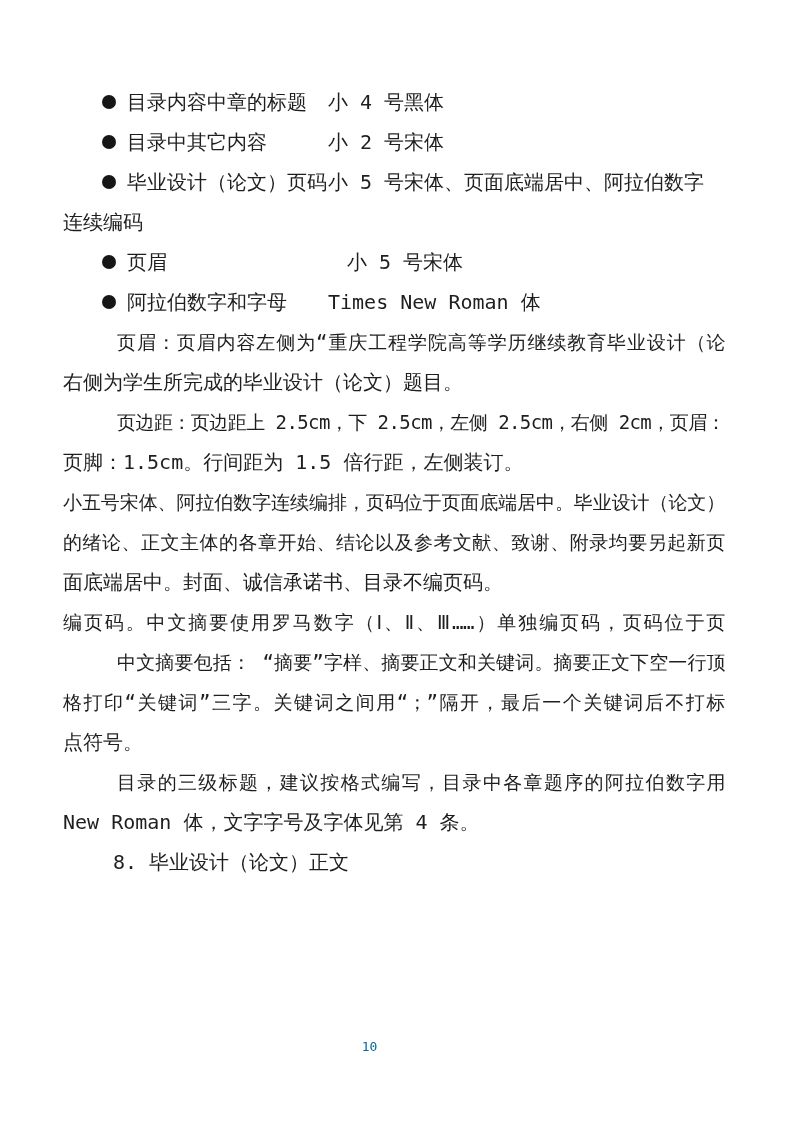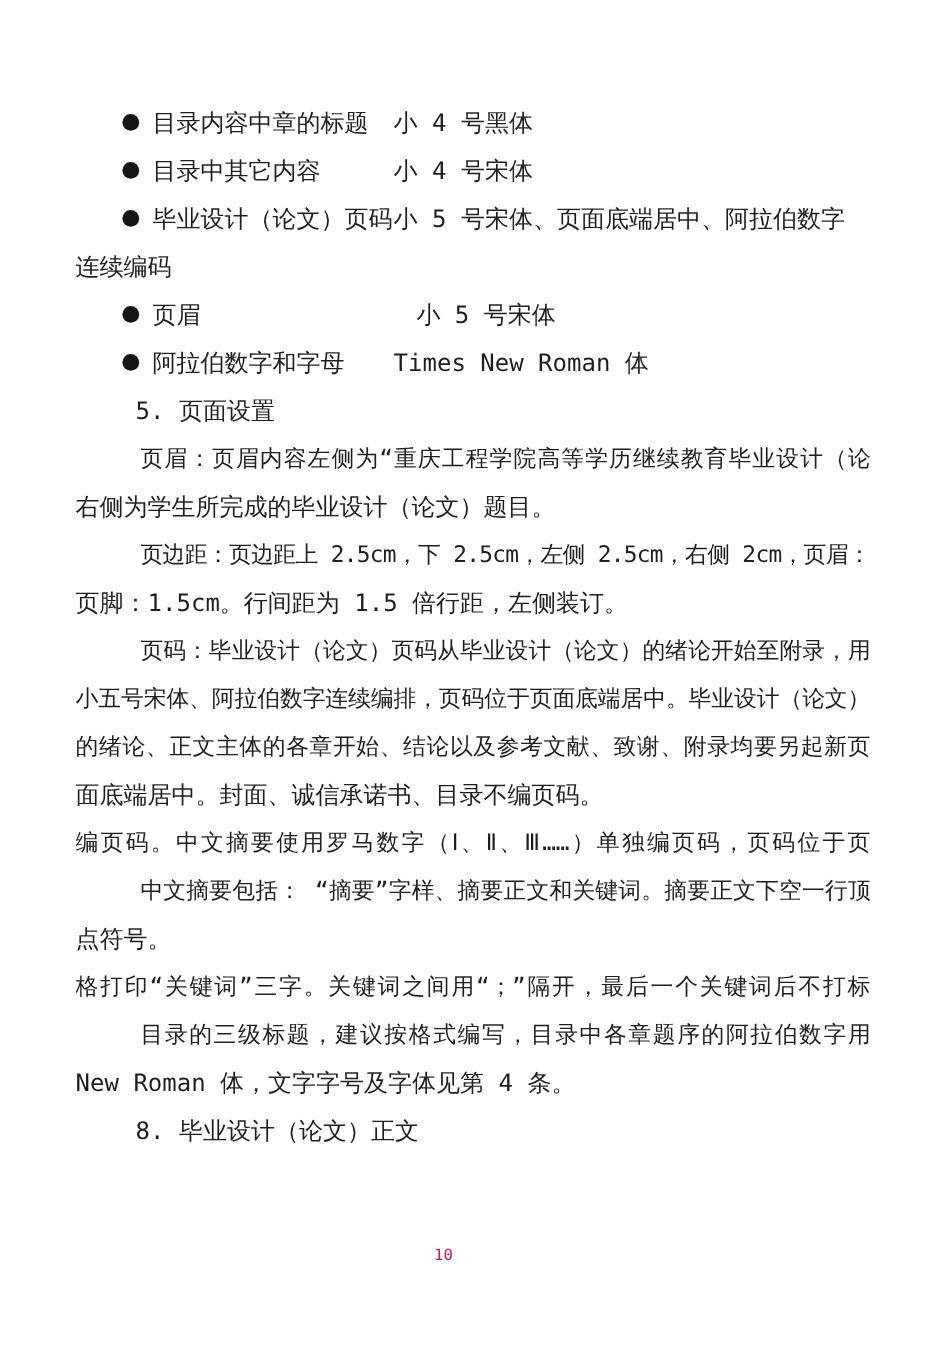--- a/index.html
+++ b/index.html
@@ -66,66 +66,64 @@
   .bullet-value { white-space: nowrap; }
   .bullet-value.padded { padding-left: 19px; }
   .page-number {
     position: absolute;
     left: 0;
     top: 1037px;
     width: 100%;
     text-align: center;
     font-size: 13px;
     line-height: 20px;
-    color: #be185d;
+    color: #0369a1;
     font-family: "DejaVu Sans Mono", "DejaVu Sans", sans-serif;
   }
 </style>
 </head>
 <body>
 
 <div class="page">
   <main class="doc-body">
       <div class="line bullet">
         <span class="bullet-dot"></span>
         <span class="bullet-label">目录内容中章的标题</span>
         <span class="bullet-value">小 4 号黑体</span>
       </div>
       <div class="line bullet">
         <span class="bullet-dot"></span>
         <span class="bullet-label">目录中其它内容</span>
-        <span class="bullet-value">小 4 号宋体</span>
+        <span class="bullet-value">小 2 号宋体</span>
       </div>
       <div class="line bullet">
         <span class="bullet-dot"></span>
         <span class="bullet-label">毕业设计（论文）页码</span>
         <span class="bullet-value">小 5 号宋体、页面底端居中、阿拉伯数字</span>
       </div>
       <div class="line plain">连续编码</div>
       <div class="line bullet">
         <span class="bullet-dot"></span>
         <span class="bullet-label">页眉</span>
         <span class="bullet-value padded">小 5 号宋体</span>
       </div>
       <div class="line bullet">
         <span class="bullet-dot"></span>
         <span class="bullet-label">阿拉伯数字和字母</span>
         <span class="bullet-value">Times New Roman 体</span>
       </div>
-      <div class="line heading">5. 页面设置</div>
       <div class="line first justify">页眉：页眉内容左侧为“重庆工程学院高等学历继续教育毕业设计（论文）”，</div>
       <div class="line plain">右侧为学生所完成的毕业设计（论文）题目。</div>
       <div class="line first justify">页边距：页边距上 2.5cm，下 2.5cm，左侧 2.5cm，右侧 2cm，页眉：2.0cm、</div>
       <div class="line plain">页脚：1.5cm。行间距为 1.5 倍行距，左侧装订。</div>
-      <div class="line first justify">页码：毕业设计（论文）页码从毕业设计（论文）的绪论开始至附录，用</div>
       <div class="line plain justify">小五号宋体、阿拉伯数字连续编排，页码位于页面底端居中。毕业设计（论文）</div>
       <div class="line plain justify">的绪论、正文主体的各章开始、结论以及参考文献、致谢、附录均要另起新页</div>
       <div class="line plain">面底端居中。封面、诚信承诺书、目录不编页码。</div>
       <div class="line plain justify">编页码。中文摘要使用罗马数字（Ⅰ、Ⅱ、Ⅲ……）单独编页码，页码位于页</div>
       <div class="line first justify">中文摘要包括： “摘要”字样、摘要正文和关键词。摘要正文下空一行顶</div>
+      <div class="line plain justify">格打印“关键词”三字。关键词之间用“；”隔开，最后一个关键词后不打标</div>
       <div class="line plain">点符号。</div>
-      <div class="line plain justify">格打印“关键词”三字。关键词之间用“；”隔开，最后一个关键词后不打标</div>
       <div class="line first justify">目录的三级标题，建议按格式编写，目录中各章题序的阿拉伯数字用 Times</div>
       <div class="line plain">New Roman 体，文字字号及字体见第 4 条。</div>
       <div class="line heading">8. 毕业设计（论文）正文</div>
     </main>
   <div class="page-number">10</div>
 </div>
 
 </body></html>

